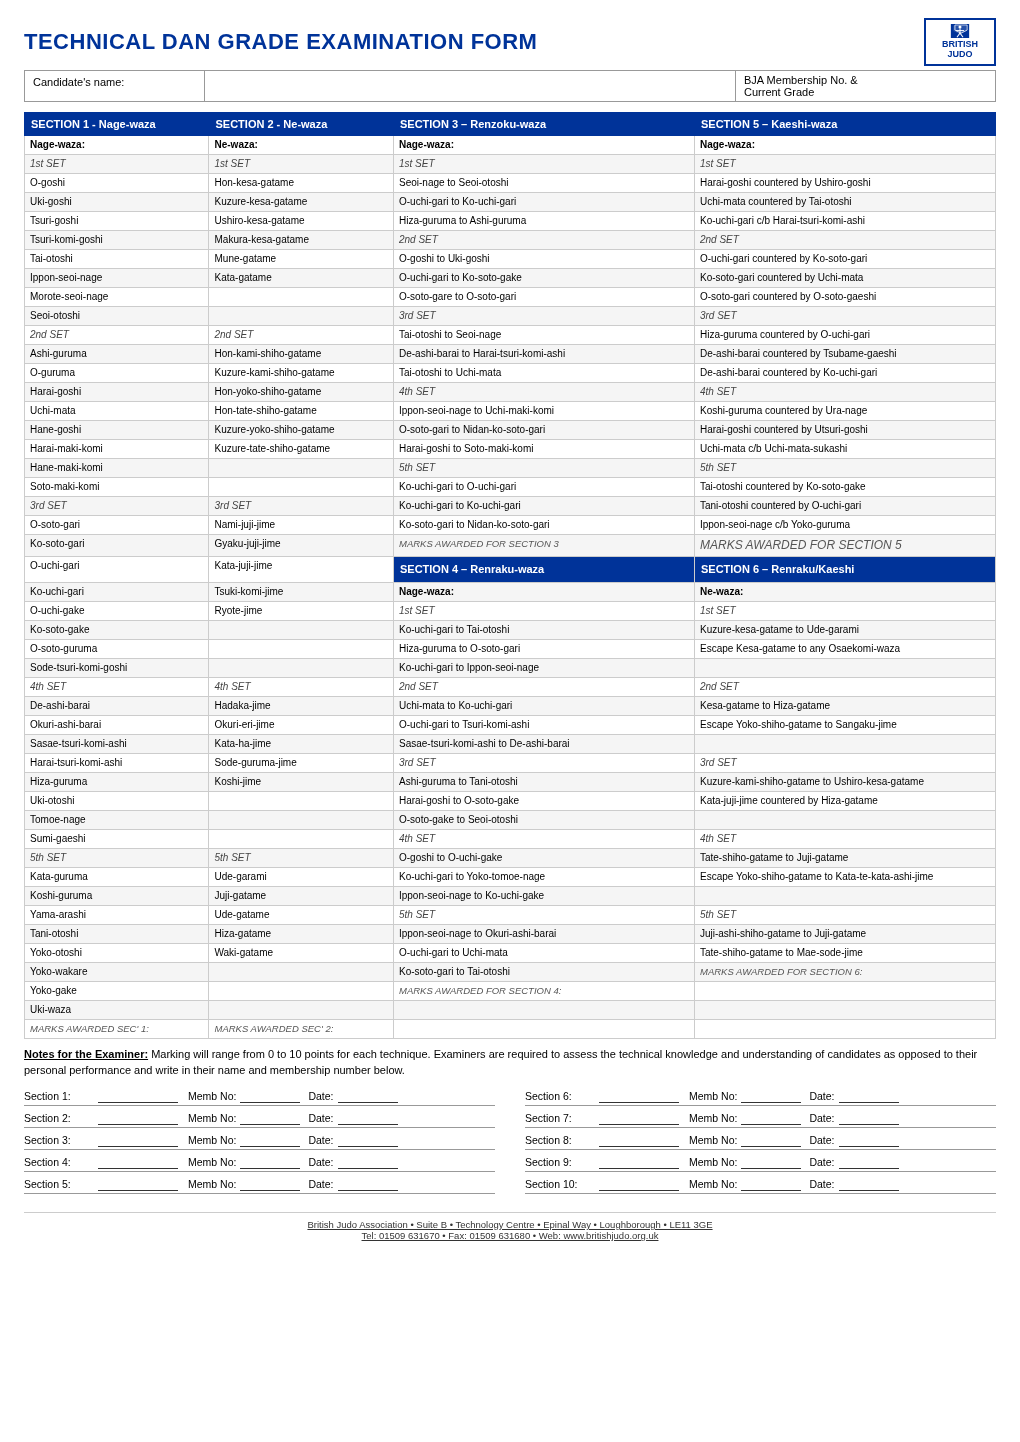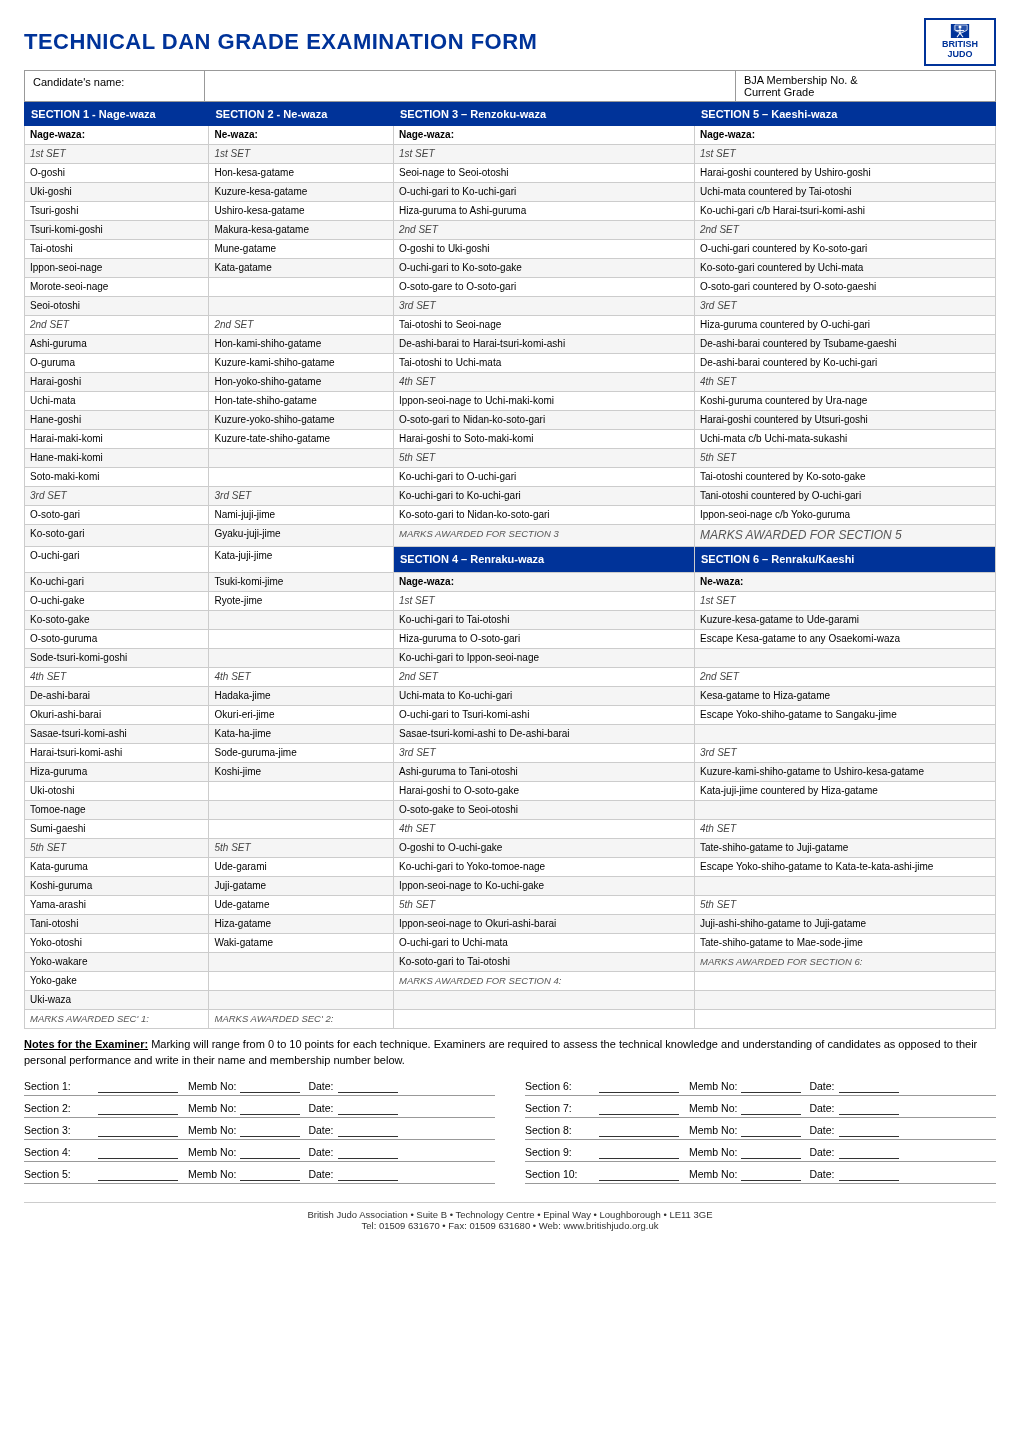--- a/index.html
+++ b/index.html
@@ -47,20 +47,21 @@
       font-size: 9px;
       font-weight: bold;
       color: #003399;
       text-align: center;
       line-height: 1.1;
       margin-top: 2px;
     }
     .candidate-row {
       display: flex;
       border: 1px solid #999;
+      margin-bottom: 10px;
     }
     .candidate-label {
       padding: 5px 8px;
       font-size: 11px;
       width: 180px;
       border-right: 1px solid #999;
     }
     .candidate-value {
       flex: 1;
       padding: 5px 8px;
@@ -133,20 +134,21 @@
       border-bottom: 1px solid #333;
       min-width: 80px;
     }
     .bottom-footer {
       text-align: center;
       font-size: 9.5px;
       color: #333;
       margin-top: 18px;
       border-top: 1px solid #ccc;
       padding-top: 6px;
+      text-decoration: underline;
     }
     .col1 { width: 19%; }
     .col2 { width: 19%; }
     .col3 { width: 31%; }
     .col4 { width: 31%; }
   </style>
 </head>
 <body>
 
 <div class="page">

